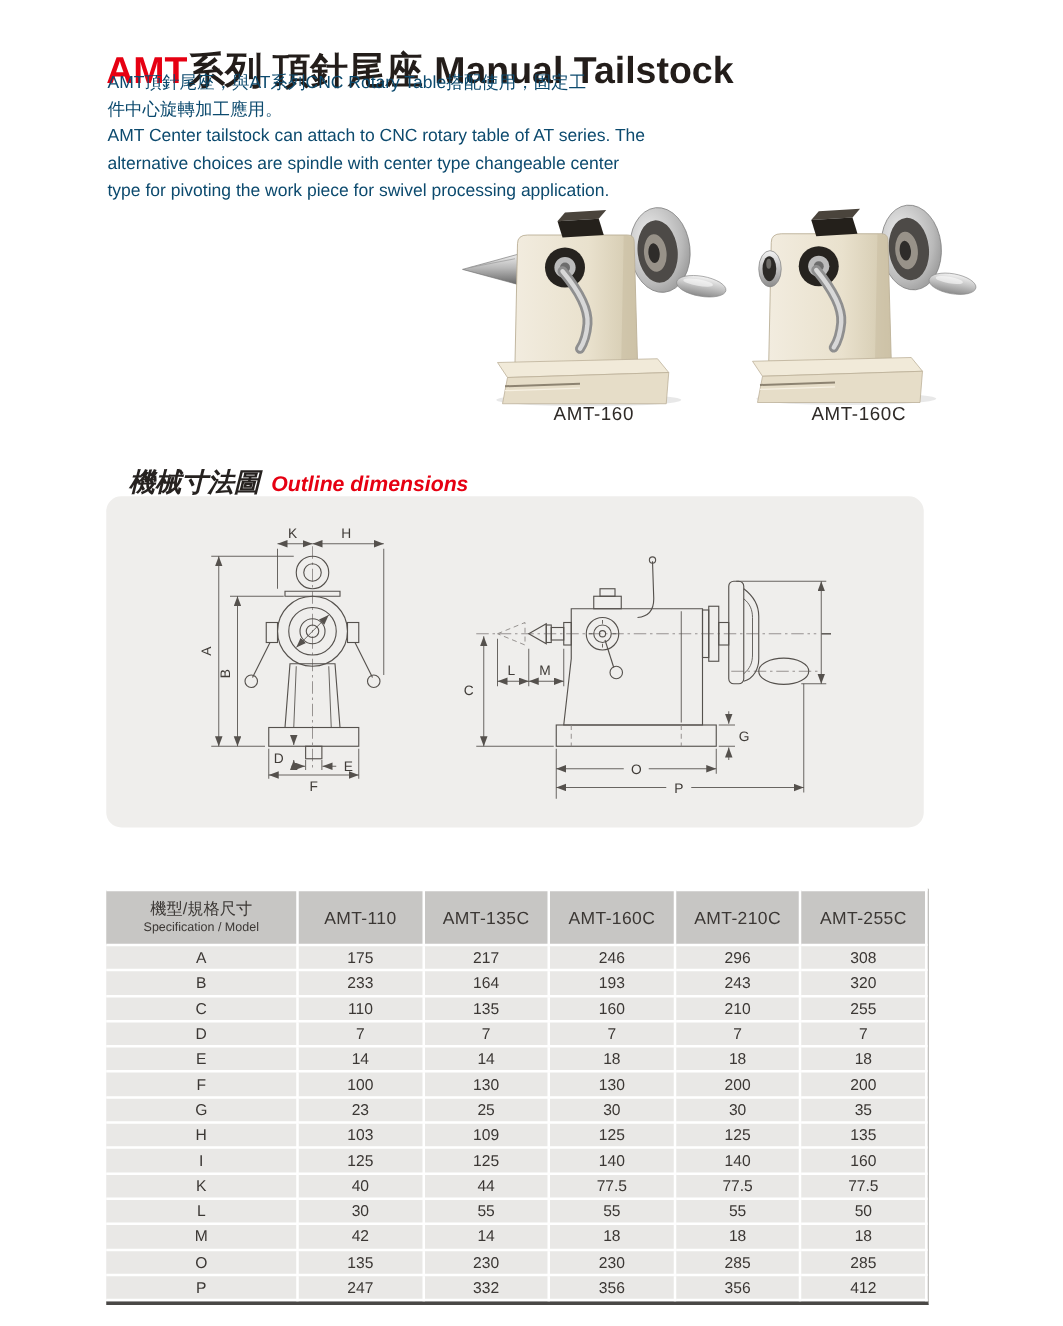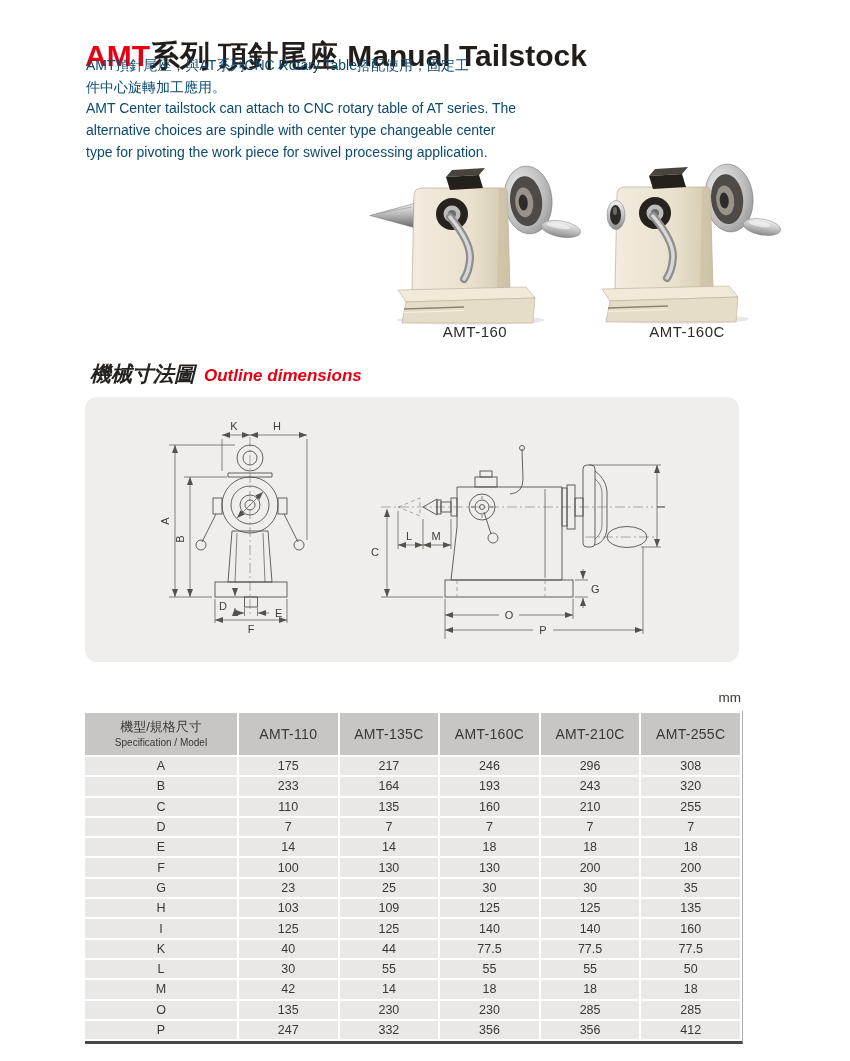--- a/index.html
+++ b/index.html
@@ -153,21 +153,21 @@
       <path d="M61,60 C71,72 82,88 81,102 C80,114 77,119 75,122" stroke="#8f8f8f" stroke-width="8" stroke-linecap="round" fill="none"></path>
       <path d="M61,60 C71,72 82,88 81,102 C80,114 77,119 75,122" stroke="#d8d8d8" stroke-width="3.5" stroke-linecap="round" fill="none"></path>
       <polygon points="10,133 137,130 146,141 18,145" fill="#f1ead9" stroke="#b9ae95" stroke-width=".6"></polygon>
       <polygon points="18,145 146,141 144,166 14,166" fill="#e6ddc8" stroke="#b9ae95" stroke-width=".6"></polygon>
       <line x1="16" y1="152" x2="76" y2="150" stroke="#8d8371" stroke-width="1.6"></line>
       <line x1="16" y1="155.5" x2="76" y2="153.5" stroke="#f7f1e3" stroke-width="1"></line>
     </svg>
   </div>
   <div class="product-label" style="left:687px;">AMT-160C</div>
 
-  <h2 class="section-head" style="margin:3px;"><span class="zh">機械寸法圖</span><span class="en">Outline dimensions</span></h2>
+  <h2 class="section-head" style="margin:16px;"><span class="zh">機械寸法圖</span><span class="en">Outline dimensions</span></h2>
 
   <div class="drawing-box">
     <svg viewBox="0 0 654 265">
       <defs>
         <marker id="ar" markerWidth="9" markerHeight="8" refX="8" refY="3" orient="auto-start-reverse" markerUnits="userSpaceOnUse">
           <path d="M0,0 L8,3 L0,6 Z" fill="#55514d"></path>
         </marker>
       </defs>
 
       <g>
@@ -288,21 +288,20 @@
         <text class="dtxt" x="458" y="237" text-anchor="middle">P</text>
 
         <line class="dthin" x1="504" y1="68" x2="576" y2="68"></line>
         <line class="dthin" x1="556" y1="150" x2="576" y2="150"></line>
         <line class="dthin" x1="572" y1="68" x2="572" y2="150" marker-start="url(#ar)" marker-end="url(#ar)"></line>
         <text class="dtxt" transform="rotate(-90 580 110)" x="580" y="110" text-anchor="middle">I</text>
       </g>
     </svg>
   </div>
 
-  <div class="unit">mm</div>
 
   <div class="table-wrap">
     <table>
       <thead>
         <tr>
           <th class="spec-h"><span>機型/規格尺寸</span><span class="sub">Specification / Model</span></th>
           <th class="model">AMT-110</th>
           <th class="model">AMT-135C</th>
           <th class="model">AMT-160C</th>
           <th class="model">AMT-210C</th>

